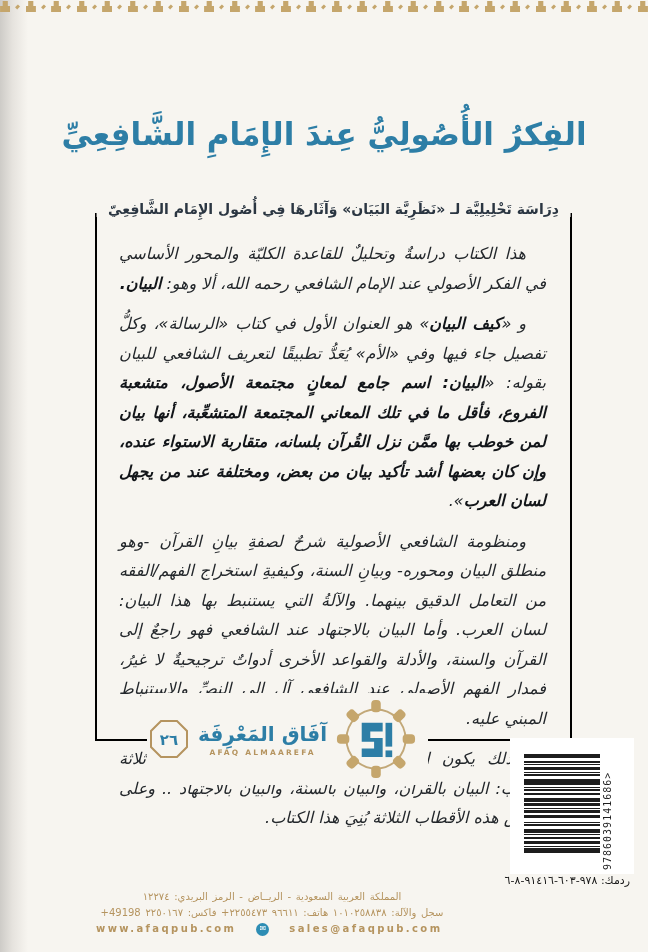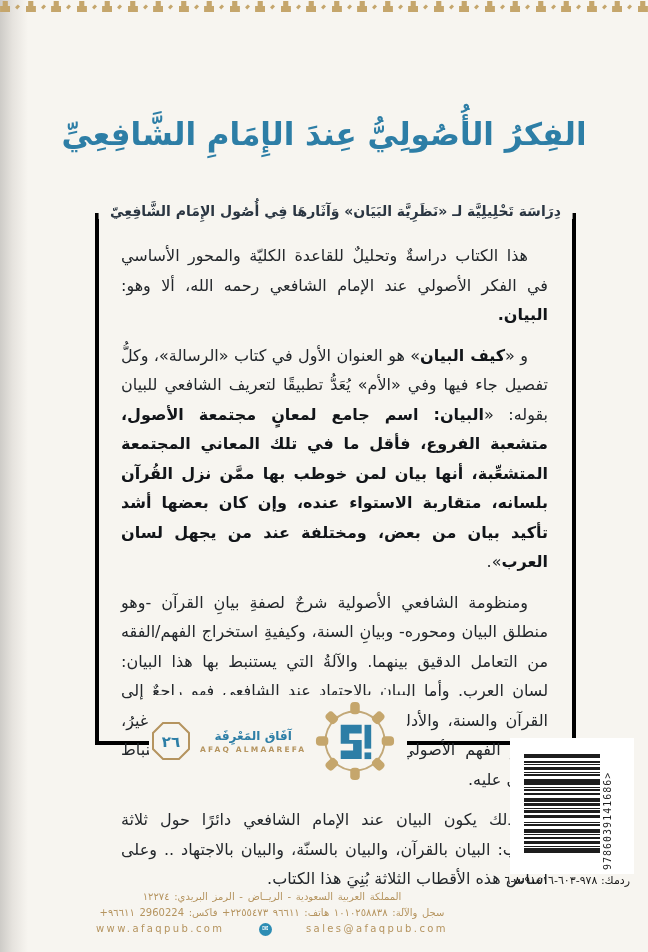--- a/index.html
+++ b/index.html
@@ -30,42 +30,42 @@
   }
   
   .title{
     position:absolute;top:116px;left:0;right:0;text-align:center;
     font-size:31px;font-weight:bold;color:#2d7ea6;direction:rtl;
     letter-spacing:-.5px;
   }
   
   .frame{
     position:absolute;left:95px;top:213px;width:473px;height:524px;
-    border:4px solid #000000;
+    border:2px solid #000000;
   }
   .subtitle{
     position:absolute;top:-14px;left:50%;transform:translateX(-50%);
     background:#f7f5f0;padding:0 12px;white-space:nowrap;
     font-size:14px;font-weight:bold;color:#2b3642;direction:rtl;
   }
   .body-text{
     position:absolute;left:22px;right:24px;top:24px;
     direction:rtl;text-align:justify;color:#23272b;
     font-size:16px;line-height:29.5px;
   }
-  .body-text p{margin:0 0 11px;text-indent:20px;}
+  .body-text p{margin:0 0 11px;text-indent:20px;font-style:italic;}
   .body-text b{color:#121519;}
   
   .logo-row{
     position:absolute;bottom:-46px;left:50px;height:92px;
     display:flex;align-items:center;gap:9px;
     background:#f7f5f0;padding:0 12px 0 2px;
   }
   .logotype{display:flex;flex-direction:column;align-items:center;gap:2px;}
-  .logotype .ar{font-size:12px;font-weight:bold;color:#2d7ea6;white-space:nowrap;direction:rtl;}
+  .logotype .ar{font-size:20px;font-weight:bold;color:#2d7ea6;white-space:nowrap;direction:rtl;}
   .logotype .la{font-size:7.5px;letter-spacing:2.2px;color:#b5945f;font-weight:bold;white-space:nowrap;}
   
   .barcode-box{
     position:absolute;left:510px;top:738px;width:124px;height:136px;
     background:#ffffff;
   }
   .bars{position:absolute;left:14px;top:16px;width:76px;height:104px;overflow:hidden;}
   .bars .bar{width:100%;background:#1d1d1d;}
   .bc-num{
     position:absolute;left:92px;top:4px;height:128px;
@@ -78,22 +78,22 @@
     direction:rtl;text-align:right;font-size:11px;color:#191919;
     white-space:nowrap;
   }
   
   .publisher{
     position:absolute;left:96px;top:844px;width:352px;text-align:center;
     color:#b5945f;font-size:10px;line-height:1.62;margin-top:45px;
   }
   .publisher .rtl{direction:rtl;word-spacing:1.5px;white-space:nowrap;}
   .publisher .web{
-    direction:ltr;letter-spacing:2.4px;font-weight:normal;white-space:nowrap;
-    display:flex;align-items:center;justify-content:space-between;gap:20px;
+    direction:ltr;letter-spacing:2.4px;font-weight:bold;white-space:nowrap;
+    display:flex;align-items:center;justify-content:flex-start;gap:20px;
   }
   .env-circle{
     display:inline-flex;align-items:center;justify-content:center;
     width:13px;height:13px;border-radius:50%;background:#2d8db4;
     color:#ffffff;font-size:8px;letter-spacing:0;flex:0 0 auto;
   }
   .num{direction:ltr;unicode-bidi:isolate;}
 </style>
 </head>
 <body>
@@ -236,21 +236,21 @@
   <div class="publisher">
     <div class="rtl">
       <span>المملكة العربية السعودية - الريــاض - الرمز البريدي: ١٢٢٧٤</span>
     </div>
     <div class="rtl">
       <span>سجل والآلة:</span>
       <span class="num">١٠١٠٢٥٨٨٣٨</span>
       <span>هاتف:</span>
       <span class="num">+٩٦٦١١ ٢٢٥٥٤٧٣</span>
       <span>فاكس:</span>
-      <span class="num">+٩٦٦١١ 2960224</span>
+      <span class="num">+49198 ٢٢٥٠١٦٧</span>
     </div>
     <div class="web">
       <span>www.afaqpub.com</span>
       <span class="env-circle">✉</span>
       <span>sales@afaqpub.com</span>
     </div>
   </div>
 
 </div>
 

